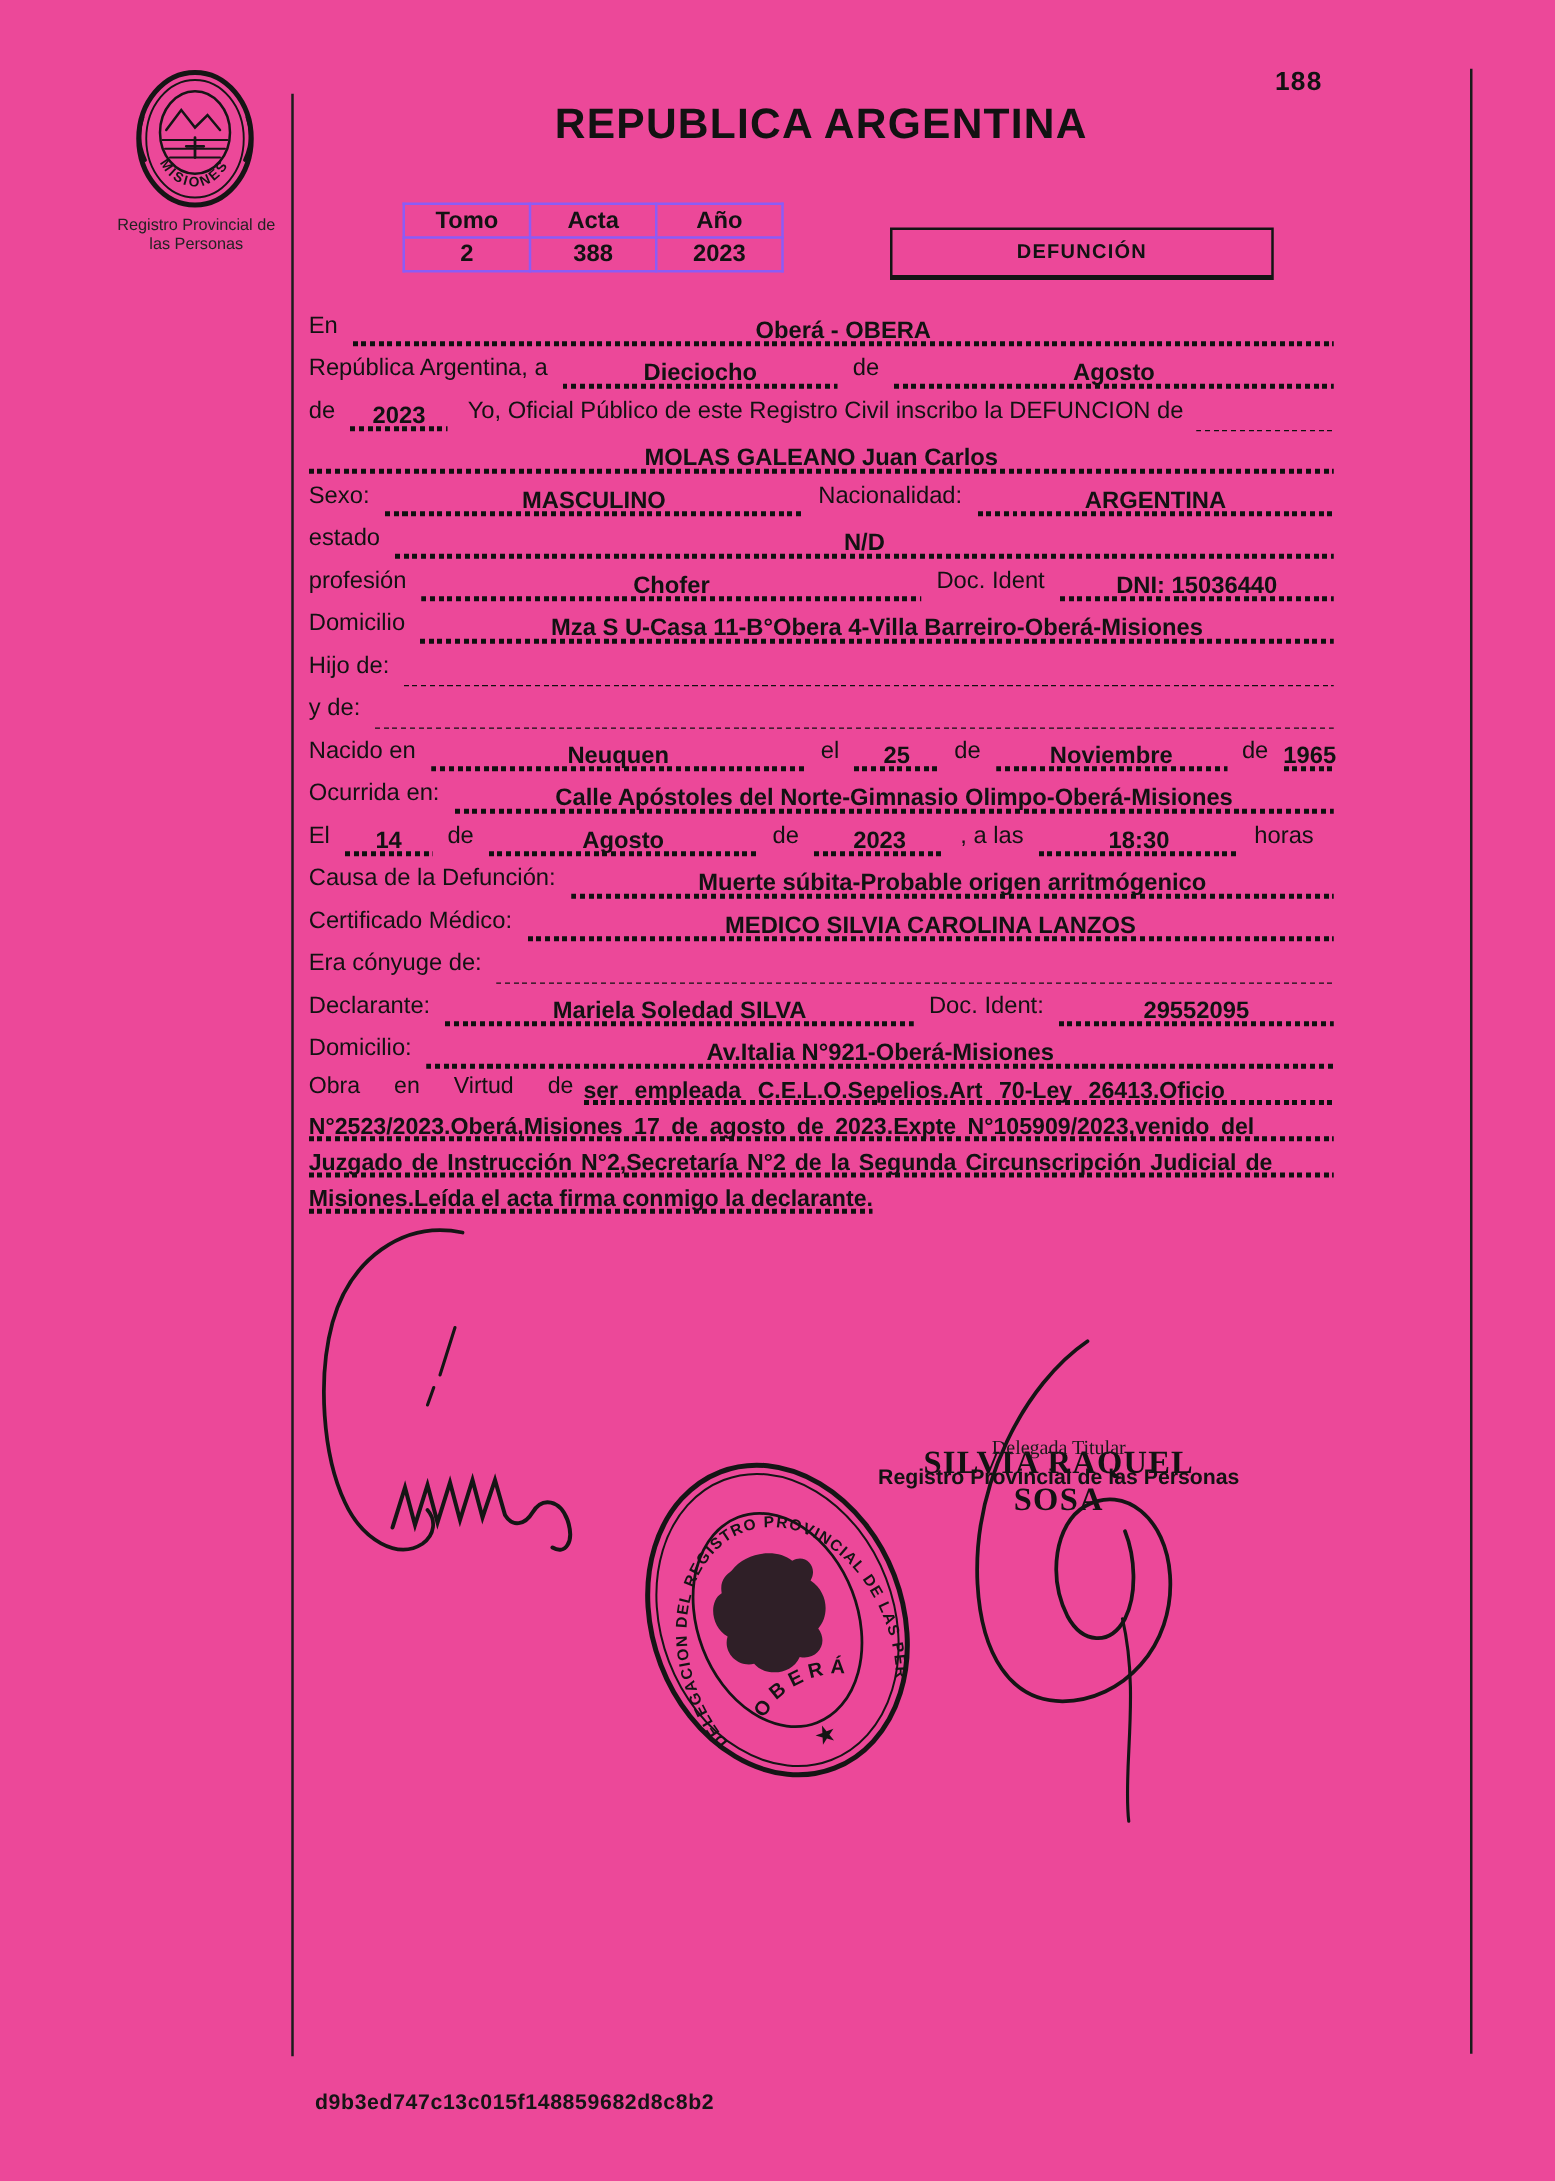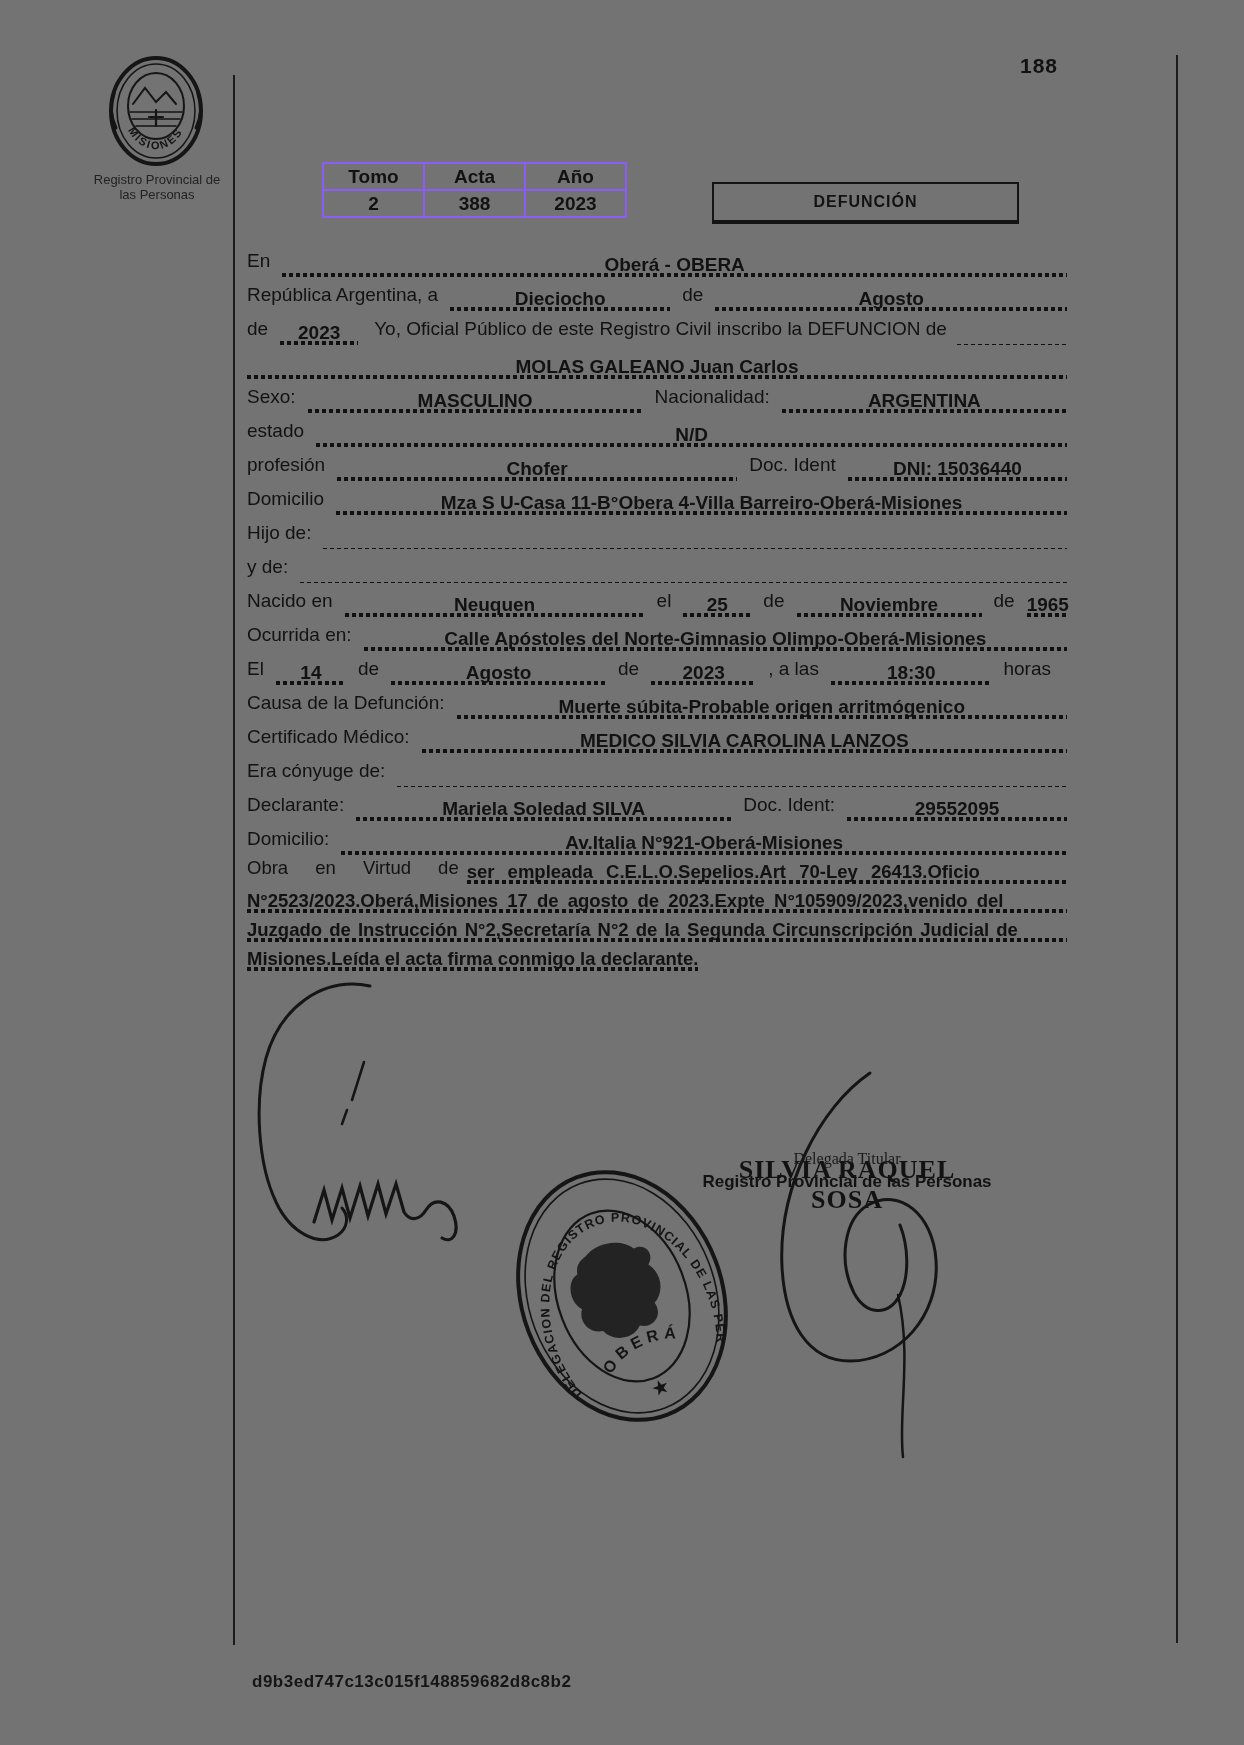--- a/index.html
+++ b/index.html
@@ -1,17 +1,17 @@
 <!DOCTYPE html>
 <html><head>
 <meta charset="utf-8">
 <style>
   html,body{margin:0;padding:0;background:#e8e8e8;}
   .page{
-    position:relative;width:1244px;height:1745px;background:#737373;
+    position:relative;width:1244px;height:1745px;background:#ec4899;
     font-family:"Liberation Sans",sans-serif;color:#121212;overflow:hidden;
     margin:0 auto;
   }
   .rule{position:absolute;background:#1c1c1c;}
   #page-number{position:absolute;left:1020px;top:54px;font-size:21px;font-weight:600;letter-spacing:1px;}
   
   #logo{position:absolute;left:100px;top:54px;}
   #logo-caption{position:absolute;left:72px;top:172px;width:170px;text-align:center;
     font-size:13px;line-height:15px;color:#222;}
   
@@ -77,20 +77,21 @@
     <path id="logo-arc" d="M28,76 A 32,38 0 0 0 84,75" fill="none" stroke="none"></path>
     <text font-size="11" font-weight="bold" letter-spacing="2" fill="#141414">
       <textPath href="#logo-arc">MISIONES</textPath>
     </text>
   </svg>
   <div id="logo-caption">
     <div>Registro Provincial de</div>
     <div>las Personas</div>
   </div>
 
+  <div id="title">REPUBLICA ARGENTINA</div>
 
   <table id="record-table">
     <tbody>
         <tr>
       <td>Tomo</td>
       <td>Acta</td>
       <td>Año</td>
     </tr>
     <tr>
       <td>2</td>

